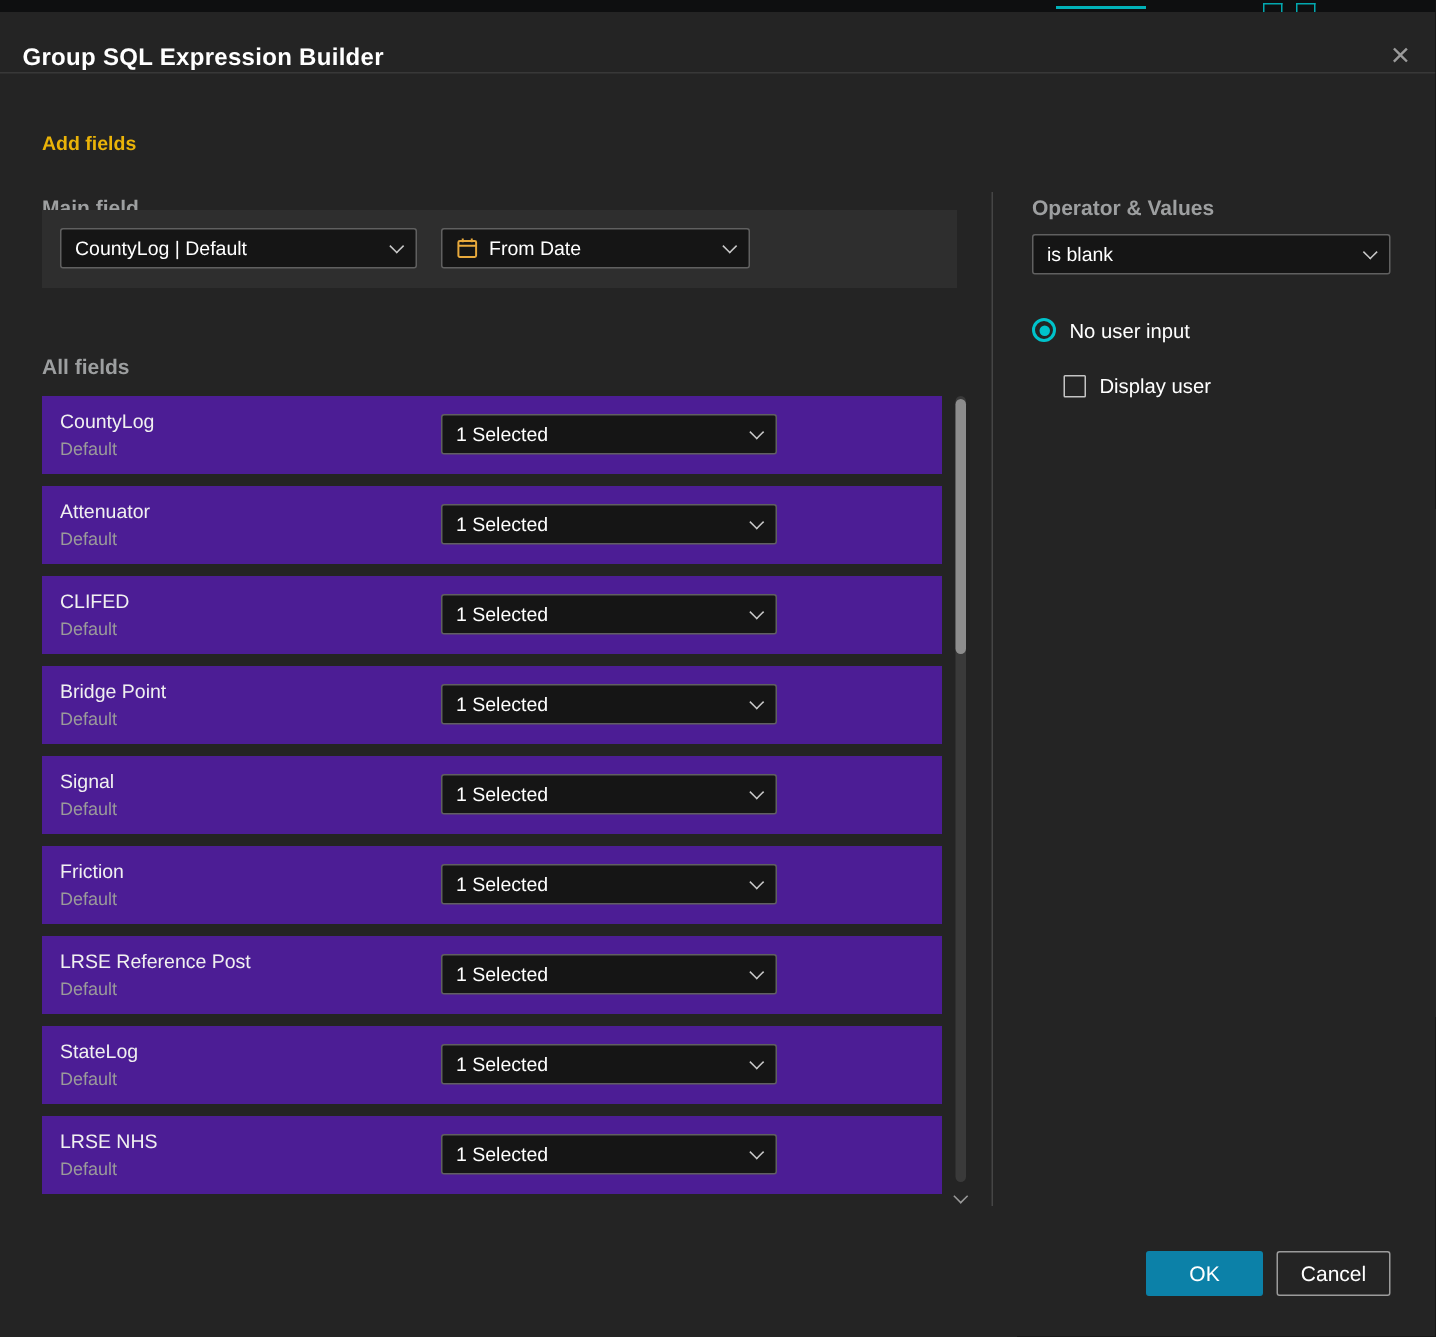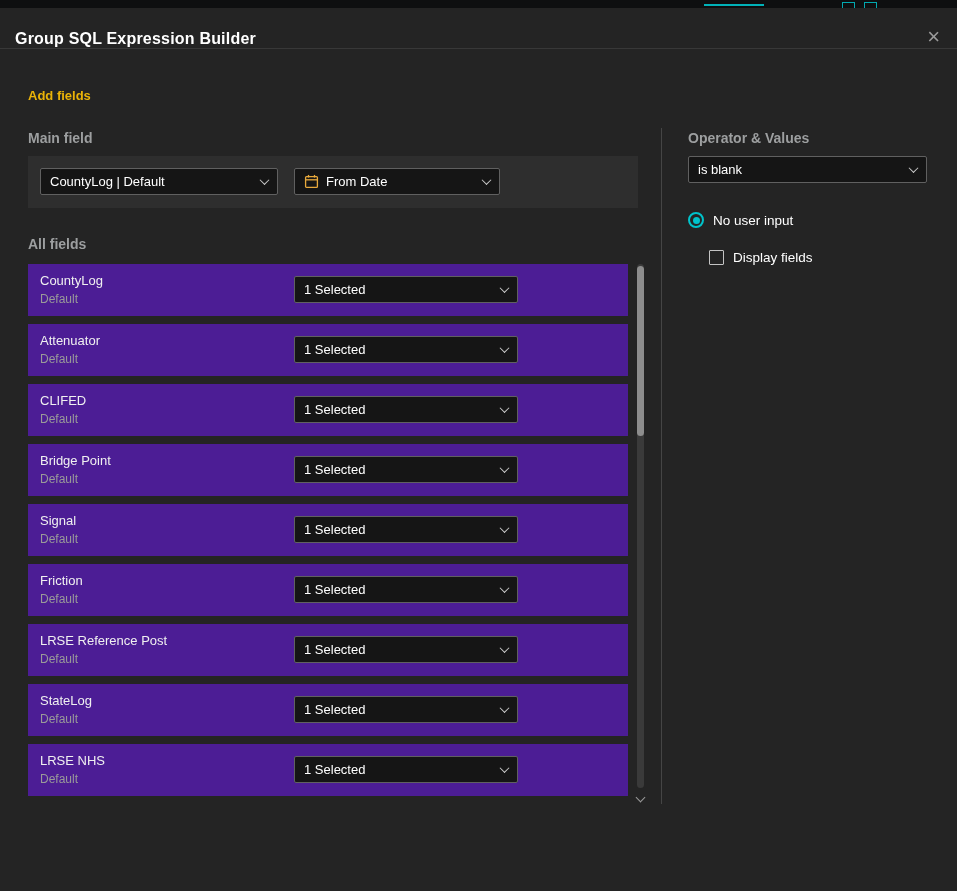--- a/index.html
+++ b/index.html
@@ -23,21 +23,21 @@
   .modal{position:absolute;left:0;top:8px;right:0;bottom:0;background:#242424;}
   .modal-header{height:41px;display:flex;align-items:flex-end;padding:0 15px;border-bottom:1px solid #383838;}
   .modal-title{color:#ffffff;font-size:16px;font-weight:700;letter-spacing:.2px;}
   .close-btn{margin-left:auto;background:none;border:none;color:#9b9b9b;font-size:22px;line-height:1;cursor:pointer;padding:0 2px;}
 
   .abs{position:absolute;}
   .section-heading{color:#eab308;font-size:13px;font-weight:700;}
   .sub-label{color:#9d9fa0;font-size:14px;font-weight:700;}
 
   .panel{background:#2e2e2e;}
-  .main-panel{left:28px;top:148px;width:610px;height:52px;}
+  .main-panel{left:28px;top:132px;width:610px;height:52px;}
 
   .dd{
     display:flex;align-items:center;height:27px;background:#151515;
     border:1px solid #606060;border-radius:2px;padding:0 9px;
     color:#ffffff;font-size:13px;cursor:pointer;white-space:nowrap;
   }
   .dd .chev{margin-left:auto;}
   .chev{
     width:7px;height:7px;display:inline-block;flex:none;
     border-right:1.5px solid #c9c9c9;border-bottom:1.5px solid #c9c9c9;
@@ -233,18 +233,22 @@
 
     <div class="choice-row radio-row">
       <span class="radio-outer">
           <span class="radio-inner"></span>
         </span>
       <span>No user input</span>
     </div>
 
     <div class="choice-row check-row">
       <span class="checkbox"></span>
-      <span>Display fields</span>
-    </div>
-
+      <span>Display user</span>
+    </div>
+
+    <div class="footer">
+      <button class="btn btn-ok">OK</button>
+      <button class="btn btn-cancel">Cancel</button>
+    </div>
 
   </div>
 </div>
 
 </body></html>

